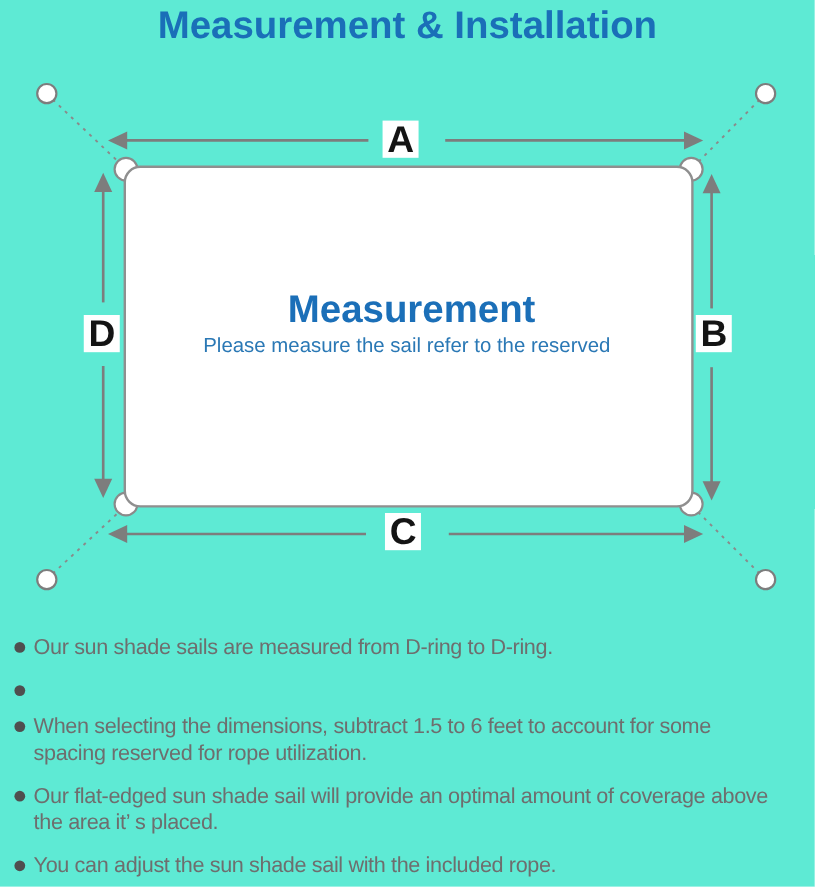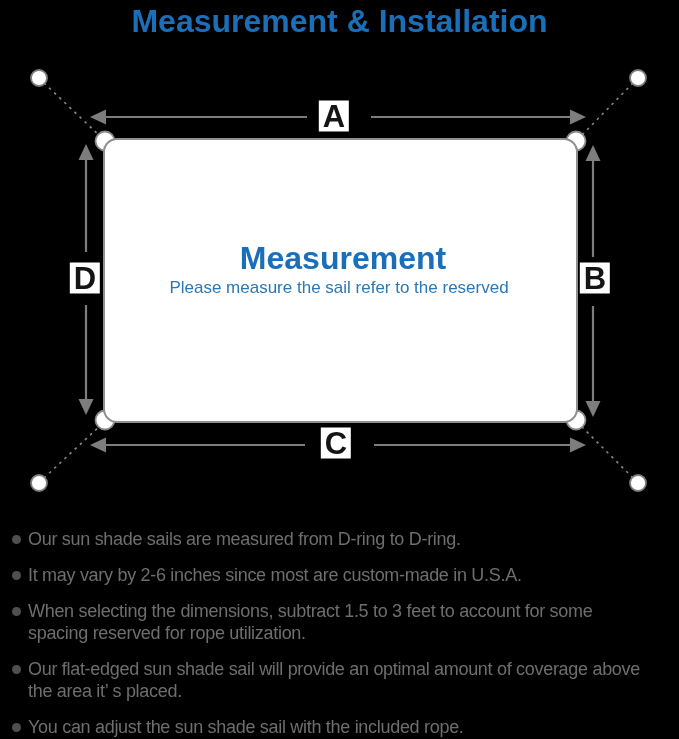--- a/index.html
+++ b/index.html
@@ -1,17 +1,17 @@
 <!DOCTYPE html>
 <html><head>
 <meta charset="utf-8">
 <style>
   html,body { margin:0; padding:0; background:#ffffff; }
   .page {
-    position:relative; width:679px; height:739px; background:#000000;
+    position:relative; width:679px; height:739px; background:#5eead4;
     font-family:"Liberation Sans", sans-serif; overflow:hidden;
   }
   .title {
     position:absolute; top:3px; left:0; width:100%; text-align:center;
     font-size:32px; font-weight:bold; color:#1a6fb8;
   }
   .diagram { position:absolute; left:0; top:0; width:679px; height:520px; }
   .diagram svg { position:absolute; left:0; top:0; }
   .dim-label {
     position:absolute; transform:translate(-50%,-50%);
@@ -110,25 +110,24 @@
     <div class="center-sub">Please measure the sail refer to the reserved</div>
   </div>
 
   <ul class="notes">
     <li class="note">
       <span class="dot"></span>
       <span>Our sun shade sails are measured from D-ring to D-ring.</span>
     </li>
     <li class="note">
       <span class="dot"></span>
-      <span>It may vary by 2-6 inches since most are custom-made in U.S.A.</span>
     </li>
     <li class="note">
       <span class="dot"></span>
-      <span>When selecting the dimensions, subtract 1.5 to 3 feet to account for some spacing reserved for rope utilization.</span>
+      <span>When selecting the dimensions, subtract 1.5 to 6 feet to account for some spacing reserved for rope utilization.</span>
     </li>
     <li class="note">
       <span class="dot"></span>
       <span>Our flat-edged sun shade sail will provide an optimal amount of coverage above the area it’ s placed.</span>
     </li>
     <li class="note">
       <span class="dot"></span>
       <span>You can adjust the sun shade sail with the included rope.</span>
     </li>
   </ul>

